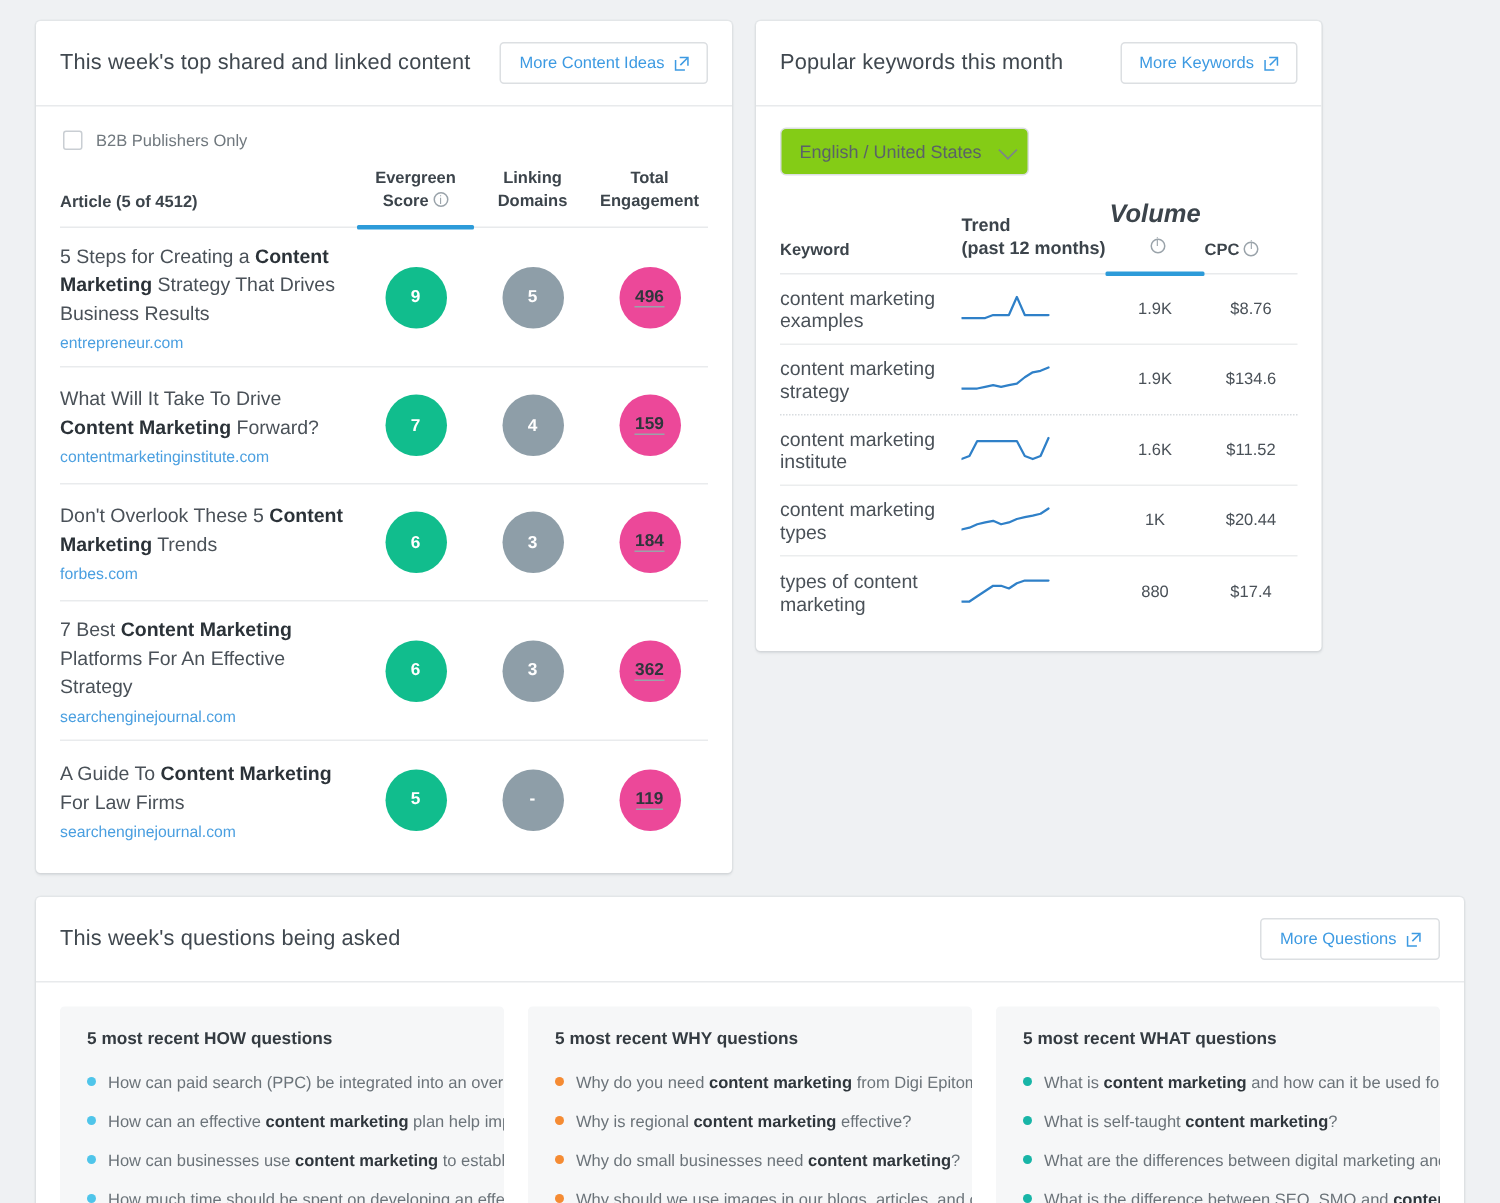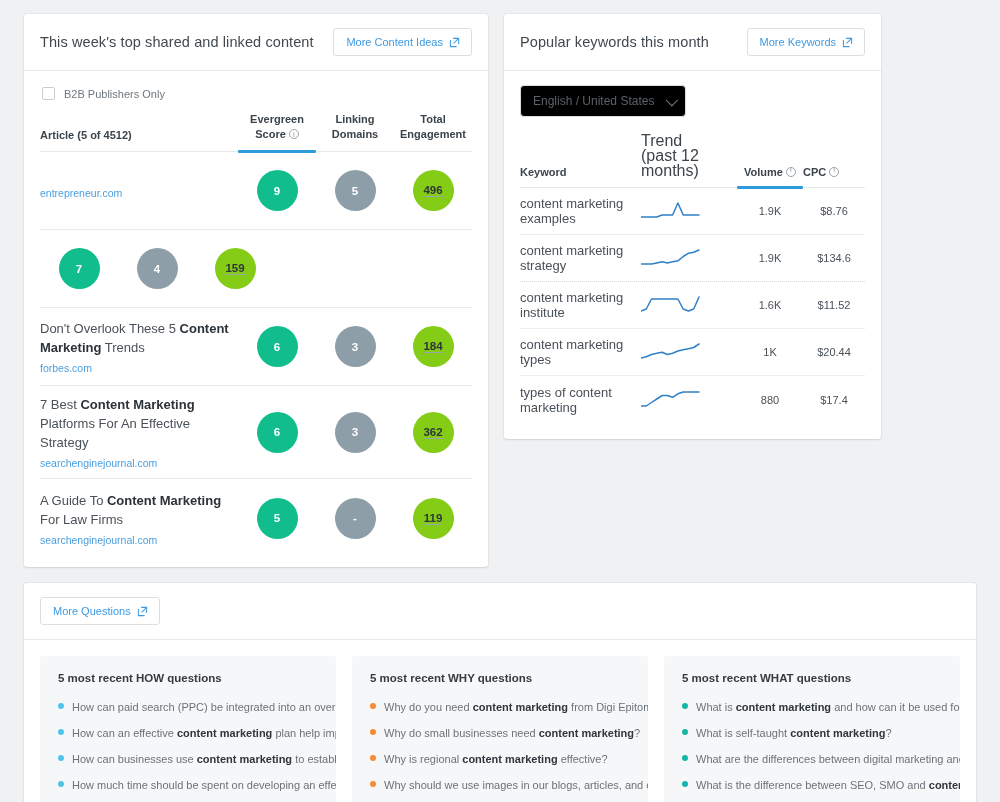--- a/index.html
+++ b/index.html
@@ -77,42 +77,42 @@
   .art-title b { font-weight: bold; color: #2b3238; }
   .art-link { font-size: 10.5px; color: #4a9fe0; margin-top: 5px; display: block; text-decoration: none; }
   .cellw { width: 78px; display: flex; align-items: center; justify-content: center; }
   .bub {
     width: 41px; height: 41px; border-radius: 50%;
     display: flex; align-items: center; justify-content: center;
     font-size: 11.5px; font-weight: bold; color: #fff;
   }
   .bub.green { background: #11bd8d; }
   .bub.gray { background: #8e9ea8; }
-  .bub.light { background: #84cc16; color: #2f363c; }
+  .bub.light { background: #ec4899; color: #2f363c; }
   .bub.light span { border-bottom: 1px solid #9aa3aa; padding-bottom: 0px; }
 
   
   .right-card { width: 377px; }
   .right-body { padding: 14px 16px 16px 16px; }
   .select-box {
     display: inline-flex; align-items: center; justify-content: space-between;
-    border: 1px solid #dcdfe2; border-radius: 4px; background: #000000;
+    border: 1px solid #dcdfe2; border-radius: 4px; background: #84cc16;
     padding: 8px 10px 8px 12px; font-size: 12px; color: #5a6268;
     min-width: 144px; cursor: pointer; gap: 12px;
   }
   .chev { width: 9px; height: 9px; border-right: 1.6px solid #7b848b; border-bottom: 1.6px solid #7b848b;
           transform: rotate(45deg) translateY(-2px); flex: none; }
 
   .kw-head {
     display: flex; align-items: flex-end; border-bottom: 1px solid #e8eaec;
     position: relative; margin-top: 16px; padding-bottom: 9px;
   }
   .kw-head .k-kw { flex: 1; font-size: 11px; font-weight: bold; color: #3c444b; }
-  .kw-head .k-tr { width: 96px; font-size: 16px; font-weight: normal; color: #3c444b; line-height: 15px; }
-  .kw-head .k-vol { width: 66px; text-align: center; font-size: 11px; font-weight: bold; color: #3c444b; }
+  .kw-head .k-tr { width: 96px; font-size: 12px; font-weight: bold; color: #3c444b; line-height: 15px; }
+  .kw-head .k-vol { width: 66px; text-align: center; font-size: 17px; font-weight: bold; color: #3c444b; font-style: italic; }
   .kw-head .k-cpc { width: 62px; text-align: left; font-size: 11px; font-weight: bold; color: #3c444b; }
 
   .kw-row { display: flex; align-items: center; min-height: 47px; }
   .kw-row.solid { border-bottom: 1px solid #ebedee; }
   .kw-row.dotted { border-bottom: 1px dotted #d8dcdf; }
   .kw-row.none { border-bottom: none; }
   .kw-name { flex: 1; font-size: 13px; color: #4a5158; }
   .kw-trend { width: 96px; display: flex; align-items: center; justify-content: flex-start; }
   .kw-vol { width: 66px; text-align: center; font-size: 11px; color: #4a5158; }
   .kw-cpc { width: 62px; text-align: center; font-size: 11px; color: #4a5158; }
@@ -178,35 +178,40 @@
           <div class="c-num">
             <span>Total</span>
             <span class="l2">Engagement</span>
           </div>
           <div class="underline-active" style="right:156px;width:78px;"></div>
         </div>
 
         <div id="article-rows">
             <div class="art-row">
               <div class="art-main">
+                <div class="art-title">5 Steps for Creating a <b>Content Marketing</b> Strategy That Drives Business Results</div>
                 <a class="art-link">entrepreneur.com</a>
               </div>
               <div class="cellw">
                 <div class="bub green">9</div>
               </div>
               <div class="cellw">
                 <div class="bub gray">5</div>
               </div>
               <div class="cellw">
                 <div class="bub light">
                   <span>496</span>
                 </div>
               </div>
             </div>
             <div class="art-row">
+              <div class="art-main">
+                <div class="art-title">What Will It Take To Drive <b>Content Marketing</b> Forward?</div>
+                <a class="art-link">contentmarketinginstitute.com</a>
+              </div>
               <div class="cellw">
                 <div class="bub green">7</div>
               </div>
               <div class="cellw">
                 <div class="bub gray">4</div>
               </div>
               <div class="cellw">
                 <div class="bub light">
                   <span>159</span>
                 </div>
@@ -350,20 +355,21 @@
               <div class="kw-vol">880</div>
               <div class="kw-cpc">$17.4</div>
             </div>
           </div>
       </div>
     </div>
   </div>
 
   <div class="card bottom-card">
     <div class="card-head">
+      <div class="card-title">This week's questions being asked</div>
       <button class="ghost-btn">
         <span>More Questions</span>
         <span class="ext">
           <svg viewBox="0 0 12 12" width="11" height="11">
               <path d="M4.5 1.5h6v6" fill="none" stroke="#3d9ae2" stroke-width="1.1"></path>
               <path d="M10 2L5 7" fill="none" stroke="#3d9ae2" stroke-width="1.1"></path>
               <path d="M8.3 10.5H1.5V3.2" fill="none" stroke="#3d9ae2" stroke-width="1.1"></path>
             </svg>
         </span>
       </button>
@@ -375,22 +381,22 @@
             <li style="--bullet:#4fc5ea">How can paid search (PPC) be integrated into an overall</li>
             <li style="--bullet:#4fc5ea">How can an effective <b>content marketing</b> plan help impro</li>
             <li style="--bullet:#4fc5ea">How can businesses use <b>content marketing</b> to establish</li>
             <li style="--bullet:#4fc5ea">How much time should be spent on developing an effect</li>
           </ul>
         </div>
         <div class="q-col">
           <h4>5 most recent WHY questions</h4>
           <ul class="q-list">
             <li style="--bullet:#f58b33">Why do you need <b>content marketing</b> from Digi Epitome T</li>
+            <li style="--bullet:#f58b33">Why is regional <b>content marketing</b> effective?</li>
             <li style="--bullet:#f58b33">Why do small businesses need <b>content marketing</b>?</li>
-            <li style="--bullet:#f58b33">Why is regional <b>content marketing</b> effective?</li>
             <li style="--bullet:#f58b33">Why should we use images in our blogs, articles, and oth</li>
           </ul>
         </div>
         <div class="q-col">
           <h4>5 most recent WHAT questions</h4>
           <ul class="q-list">
             <li style="--bullet:#18b5a7">What is <b>content marketing</b> and how can it be used for sc</li>
             <li style="--bullet:#18b5a7">What is self-taught <b>content marketing</b>?</li>
             <li style="--bullet:#18b5a7">What are the differences between digital marketing and </li>
             <li style="--bullet:#18b5a7">What is the difference between SEO, SMO and <b>content m</b></li>

